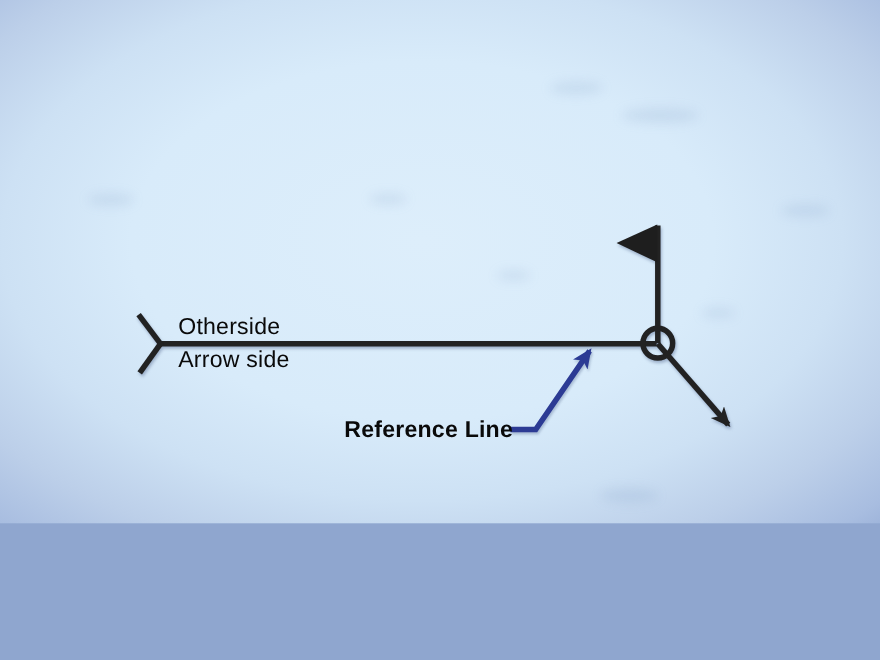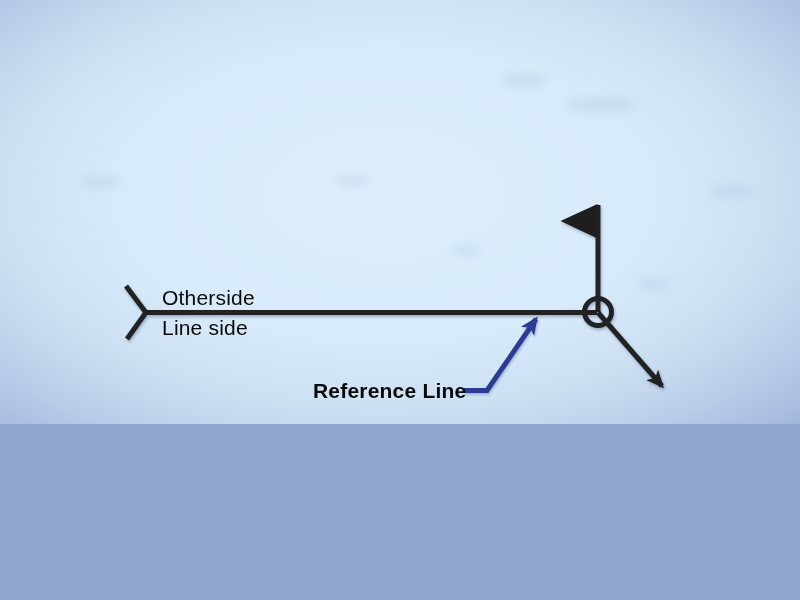--- a/index.html
+++ b/index.html
@@ -4,21 +4,21 @@
 <style>
   html, body {
     margin: 0;
     padding: 0;
     background: #8fa6cf;
     font-family: "Liberation Sans", sans-serif;
   }
   #stage {
     position: relative;
     width: 800px;
-    height: 424px;
+    height: 476px;
     overflow: hidden;
     background:
       radial-gradient(ellipse at 48% 46%,
         #ddeefb 0%,
         #d8ebfa 45%,
         #cde1f4 65%,
         #bccfe9 82%,
         #a8bde0 96%,
         #9fb5db 100%);
   }
@@ -94,16 +94,16 @@
 
       <circle cx="598" cy="312" r="13.5" stroke="#222222"></circle>
     </g>
 
     <g class="callout-lines" stroke-width="5" fill="none">
       <polyline points="464,390.5 487,390.5 536,319" marker-end="url(#blueArrow)" stroke-linejoin="miter" stroke-linecap="butt" stroke="#2c3b94"></polyline>
     </g>
   </svg>
 
   <div class="diagram-label" id="label-otherside">Otherside</div>
-  <div class="diagram-label" id="label-arrowside">Line side</div>
+  <div class="diagram-label" id="label-arrowside">Arrow side</div>
   <div class="diagram-label" id="label-reference">Reference Line</div>
 
 </div>
 
 </body></html>

